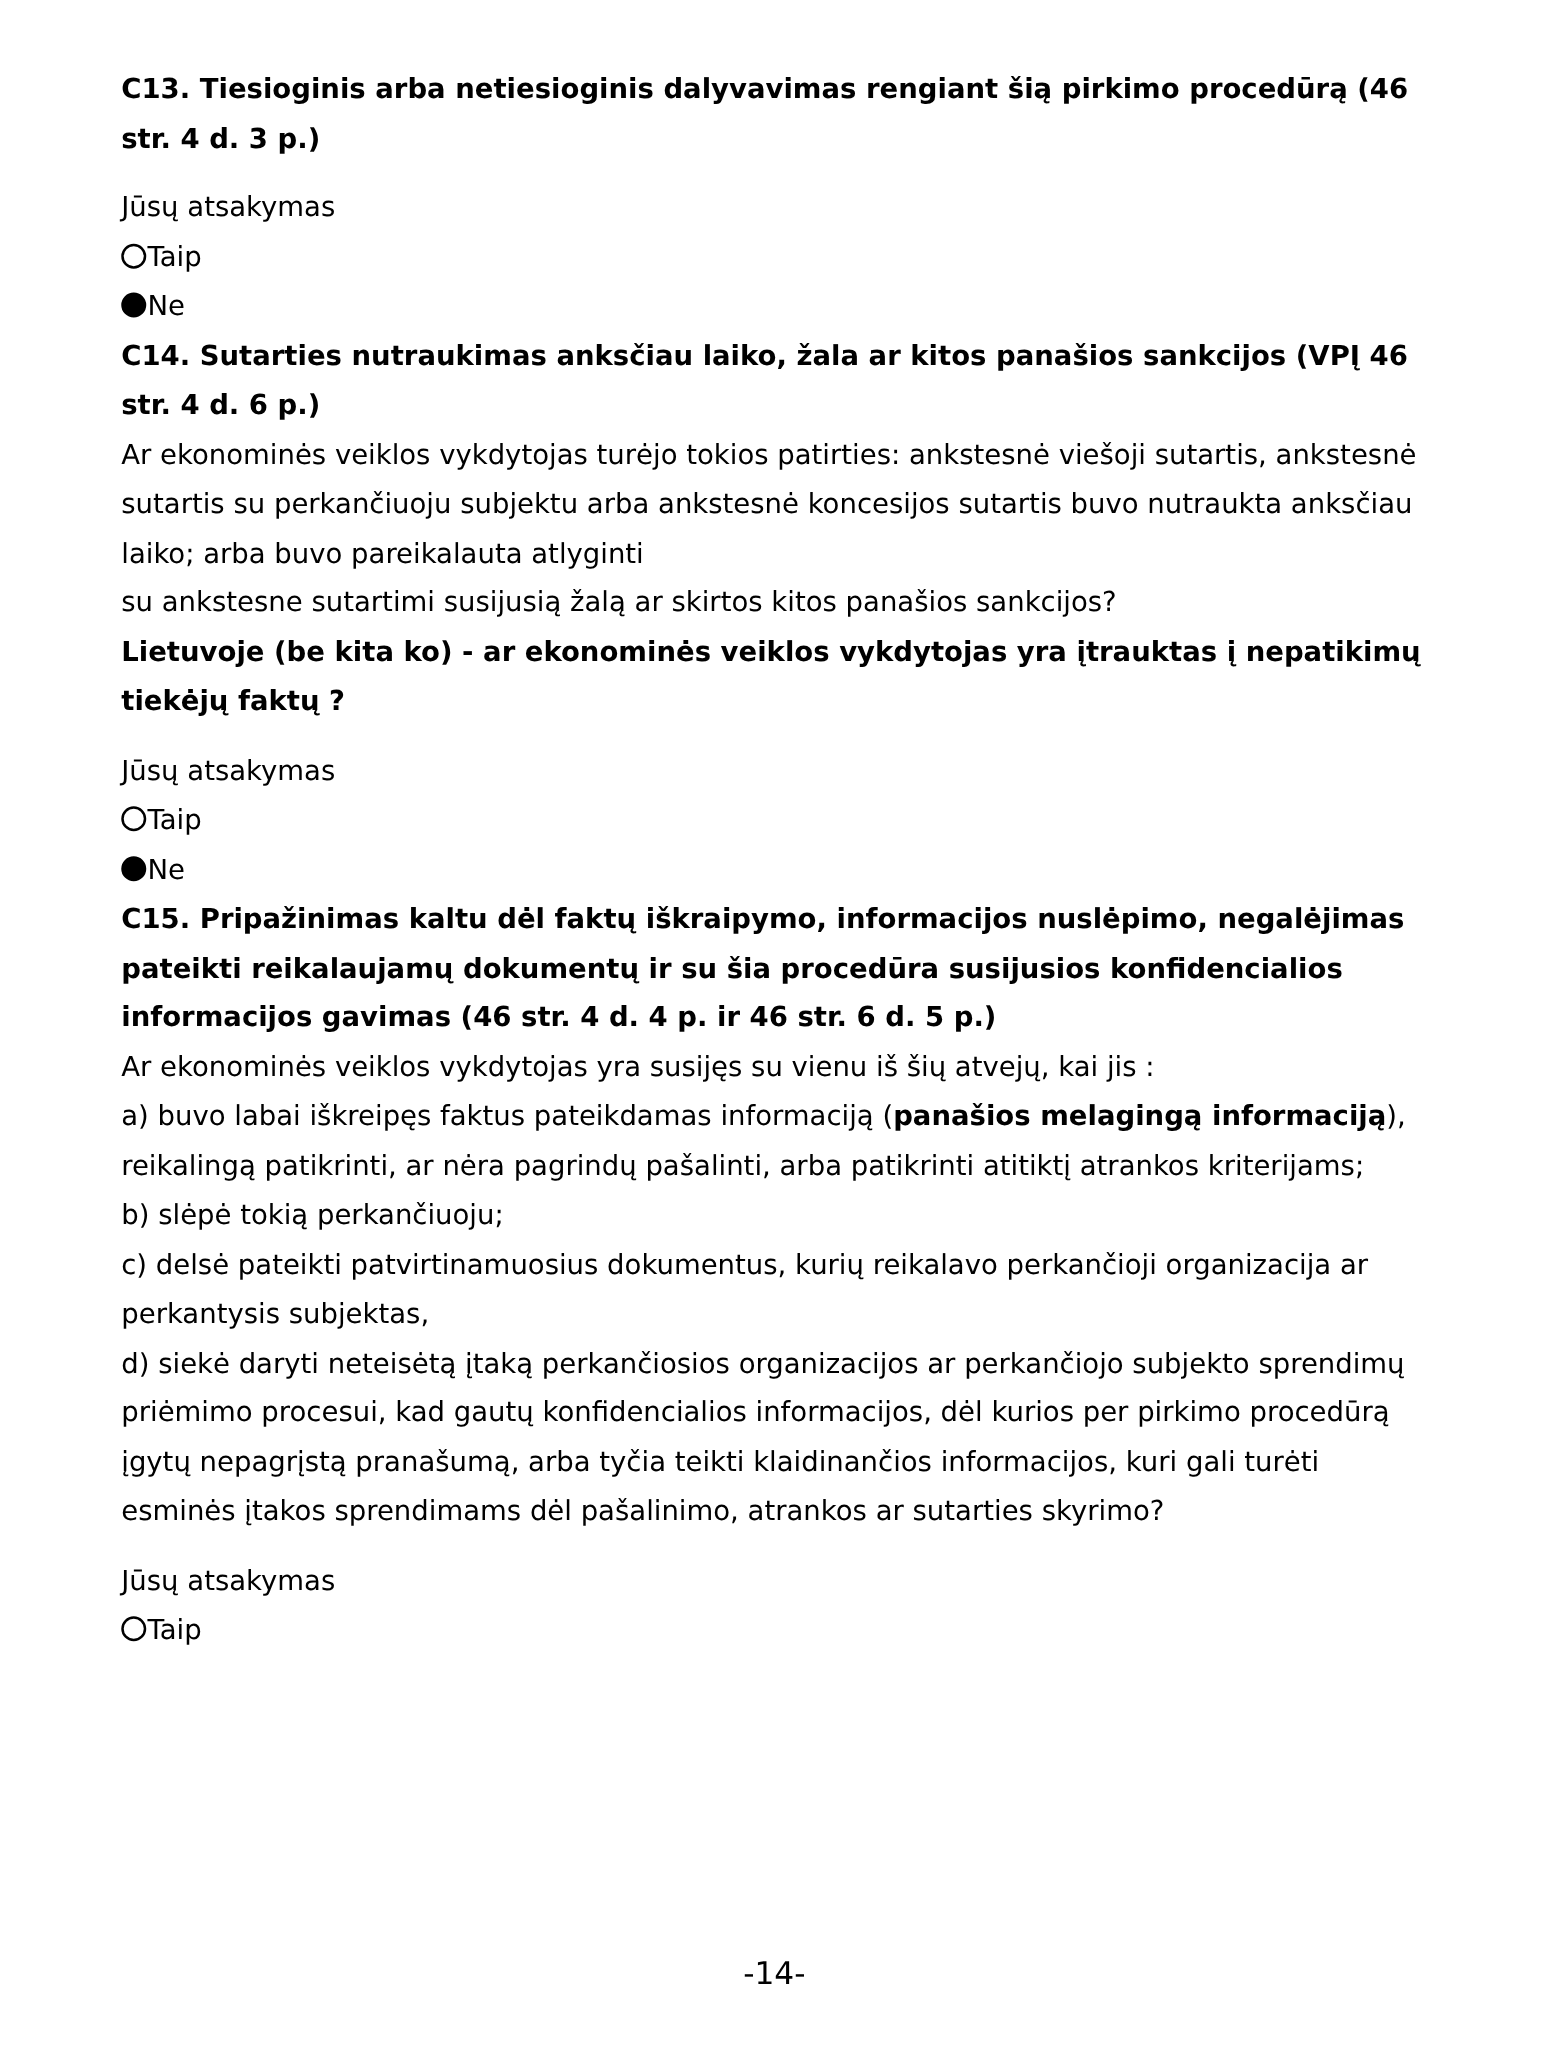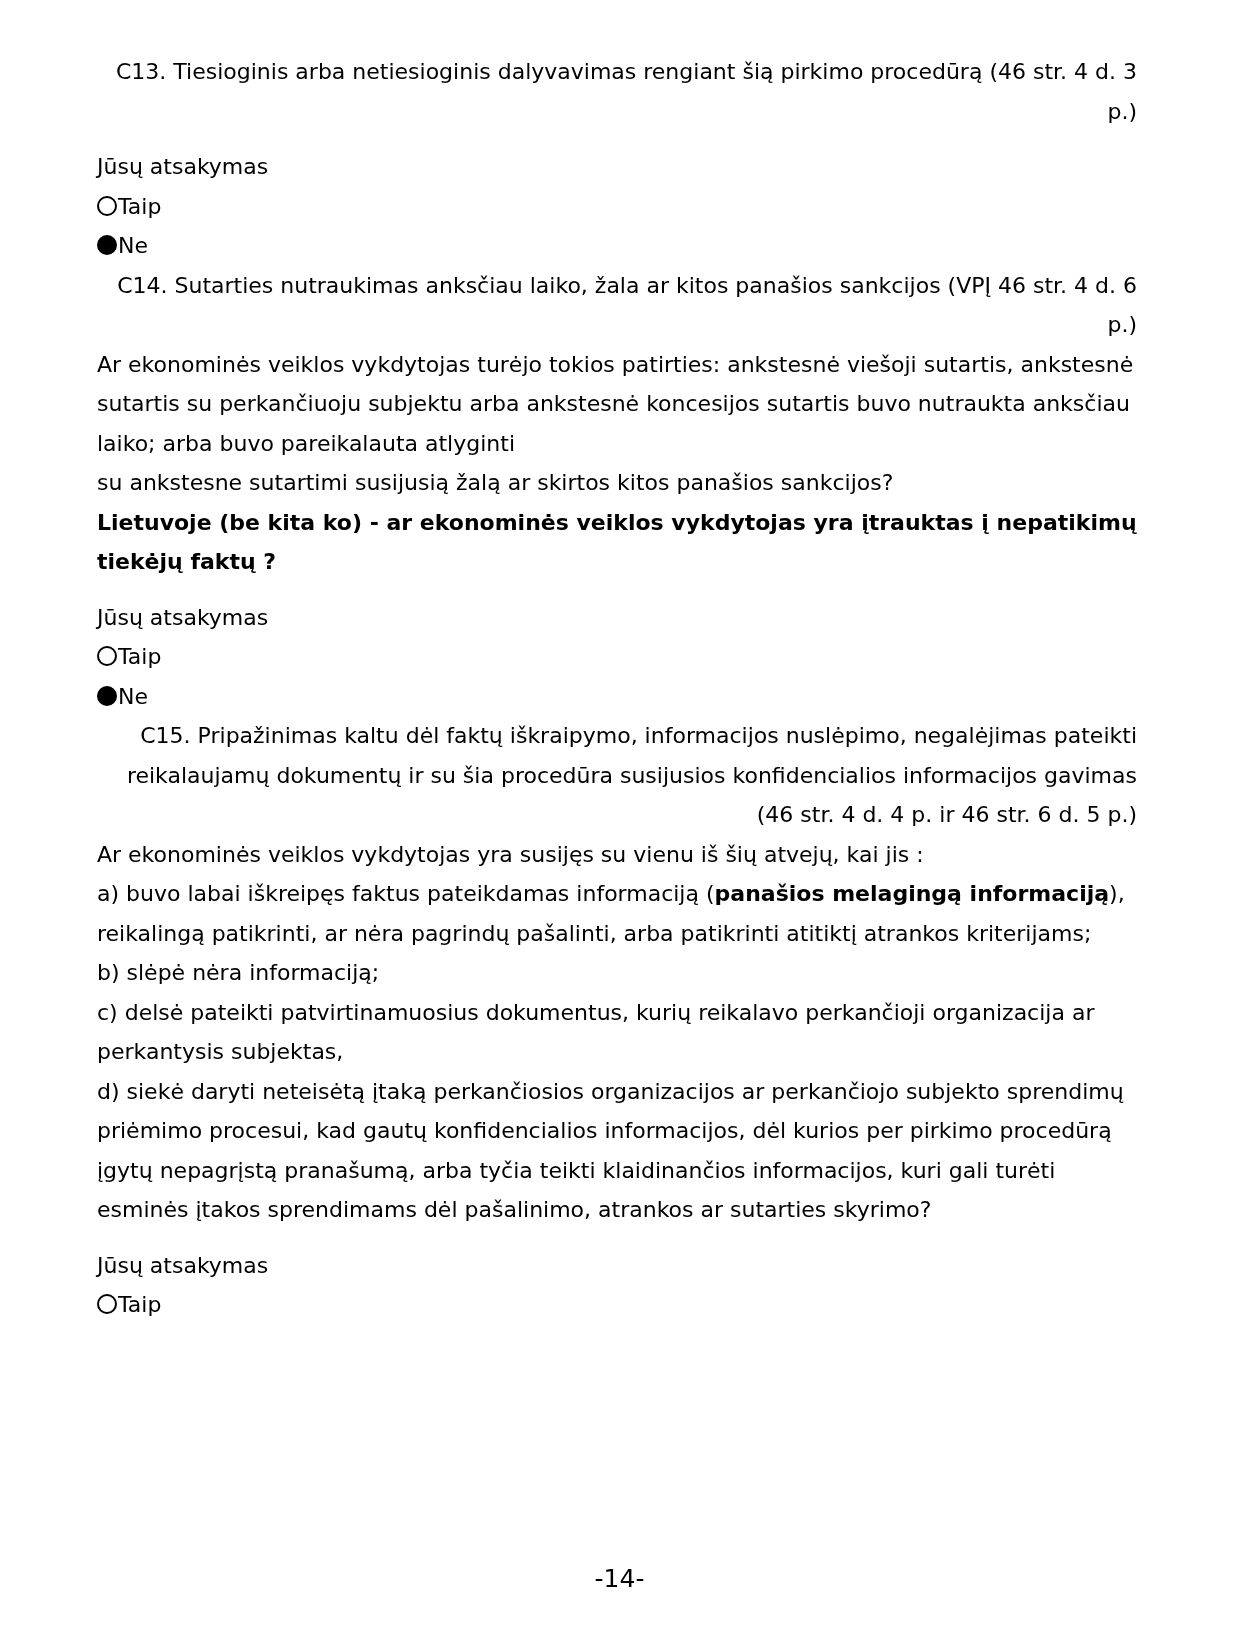--- a/index.html
+++ b/index.html
@@ -18,21 +18,21 @@
     color: #000000;
     overflow: hidden;
   }
   .content {
     position: absolute;
     left: 97px;
     top: 52px;
     width: 1040px;
   }
   p { margin: 0; padding: 0; }
-  .h { font-weight: normal; text-align: right; }
+  .h { font-weight: bold; }
   .b { font-weight: bold; }
   .answer-label { margin-top: 16px; }
   .opt { cursor: default; }
   .radio {
     display: inline-block;
     width: 20px;
     height: 20px;
     box-sizing: border-box;
     border: 2px solid #000000;
     border-radius: 50%;
@@ -70,21 +70,21 @@
     <p class="b">Lietuvoje (be kita ko) - ar ekonominės veiklos vykdytojas yra įtrauktas į nepatikimų tiekėjų faktų ?</p>
     <p class="answer-label">Jūsų atsakymas</p>
     <div class="opt"><span class="radio"></span><span>Taip</span></div>
     <div class="opt"><span class="radio selected"></span><span>Ne</span></div>
   </section>
 
   <section>
     <p class="h">C15. Pripažinimas kaltu dėl faktų iškraipymo, informacijos nuslėpimo, negalėjimas pateikti reikalaujamų dokumentų ir su šia procedūra susijusios konfidencialios informacijos gavimas (46 str. 4 d. 4 p. ir 46 str. 6 d. 5 p.)</p>
     <p>Ar ekonominės veiklos vykdytojas yra susijęs su vienu iš šių atvejų, kai jis :</p>
     <p><span>a) buvo labai iškreipęs faktus pateikdamas informaciją (</span><span class="b">panašios melagingą informaciją</span><span>), reikalingą patikrinti, ar nėra pagrindų pašalinti, arba patikrinti atitiktį atrankos kriterijams;</span></p>
-    <p>b) slėpė nėra informaciją;</p>
+    <p>b) slėpė tokią perkančiuoju;</p>
     <p>c) delsė pateikti patvirtinamuosius dokumentus, kurių reikalavo perkančioji organizacija ar perkantysis subjektas,</p>
     <p>d) siekė daryti neteisėtą įtaką perkančiosios organizacijos ar perkančiojo subjekto sprendimų priėmimo procesui, kad gautų konfidencialios informacijos, dėl kurios per pirkimo procedūrą įgytų nepagrįstą pranašumą, arba tyčia teikti klaidinančios informacijos, kuri gali turėti esminės įtakos sprendimams dėl pašalinimo, atrankos ar sutarties skyrimo?</p>
     <p class="answer-label">Jūsų atsakymas</p>
     <div class="opt"><span class="radio"></span><span>Taip</span></div>
   </section>
 
 </div>
 
 <div class="footer">-14-</div>
 

